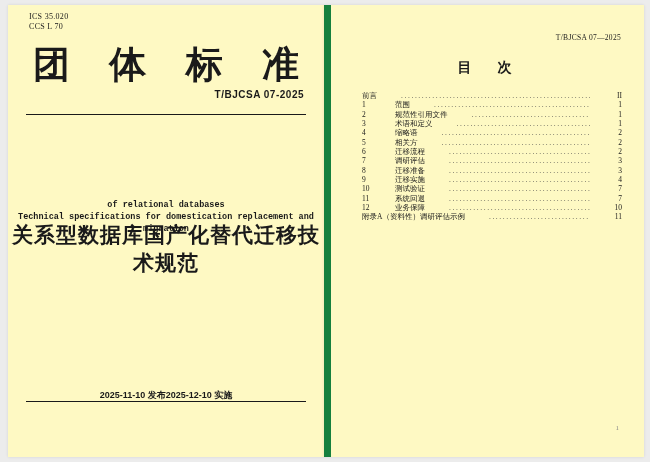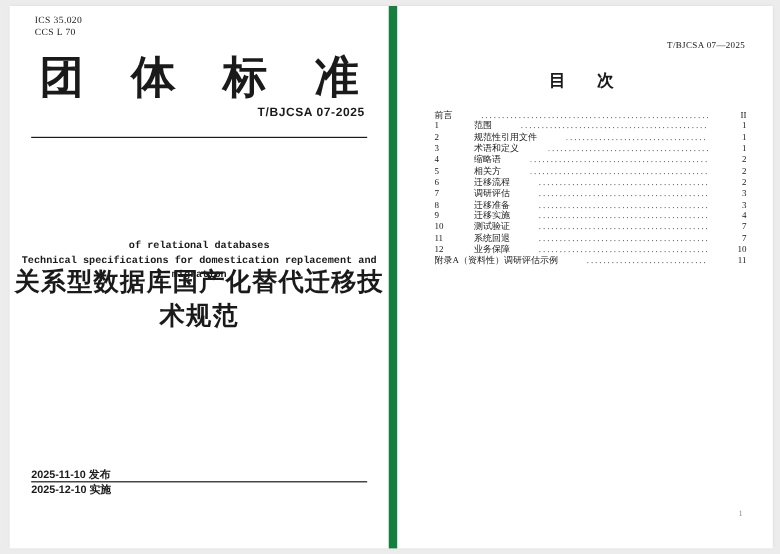--- a/index.html
+++ b/index.html
@@ -2,21 +2,21 @@
 <html><head>
 <meta charset="utf-8">
 <style>
   html,body{margin:0;padding:0;}
   .canvas{
     position:relative;width:650px;height:462px;
     background:#ececec;overflow:hidden;
     font-family:"Liberation Serif","DejaVu Serif",serif;
     color:#1a1a1a;
   }
-  .page{position:absolute;top:5px;height:452px;background:#ffffff;box-sizing:border-box;
+  .page{position:absolute;top:5px;height:452px;background:#fef9c3;box-sizing:border-box;
         box-shadow:0 0 3px rgba(0,0,0,0.10);}
   .page-left{left:8px;width:316px;}
   .page-right{left:324px;width:320px;border-left:7px solid #15803d;}
 
   
   .ics-block{position:absolute;left:21px;top:7px;font-size:8px;line-height:10px;
              letter-spacing:.3px;}
   .big-title{
     position:absolute;left:25px;top:40px;width:266px;
     font-family:"Liberation Sans","DejaVu Sans",sans-serif;
@@ -30,23 +30,23 @@
   .rule{position:absolute;left:18px;right:18px;border-top:1.6px solid #1a1a1a;height:0;}
   .rule-top{top:109px;}
   .rule-bottom{top:396px;}
   .doc-title-zh{position:absolute;left:0;right:0;top:180px;text-align:center;
     font-family:"Liberation Sans","DejaVu Sans",sans-serif;
     font-weight:bold;font-size:21px;letter-spacing:1px;margin-top:36px;}
   .doc-title-en{position:absolute;left:10px;right:10px;top:194px;text-align:center;
     font-family:"Liberation Mono","DejaVu Sans Mono",monospace;
     font-weight:bold;font-size:8.5px;line-height:12px;}
   .dates-row{position:absolute;left:18px;right:18px;top:384px;
-    display:flex;justify-content:flex-start;
+    display:flex;justify-content:center;
     font-family:"Liberation Sans","DejaVu Sans",sans-serif;
-    font-weight:600;font-size:9px;flex-direction:column;}
+    font-weight:600;font-size:9px;}
   .publisher{position:absolute;left:0;right:0;top:407px;text-align:center;
     font-family:"Liberation Sans","DejaVu Sans",sans-serif;
     font-weight:bold;font-size:13px;letter-spacing:3px;}
 
   
   .page-header{position:absolute;right:23px;top:28px;font-size:7.5px;letter-spacing:.3px;}
   .toc-title{position:absolute;left:0;right:0;top:54px;text-align:center;
     font-family:"Liberation Sans","DejaVu Sans",sans-serif;
     font-weight:bold;font-size:14px;letter-spacing:6px;}
   .toc-list{position:absolute;left:31px;right:22px;top:86px;}

